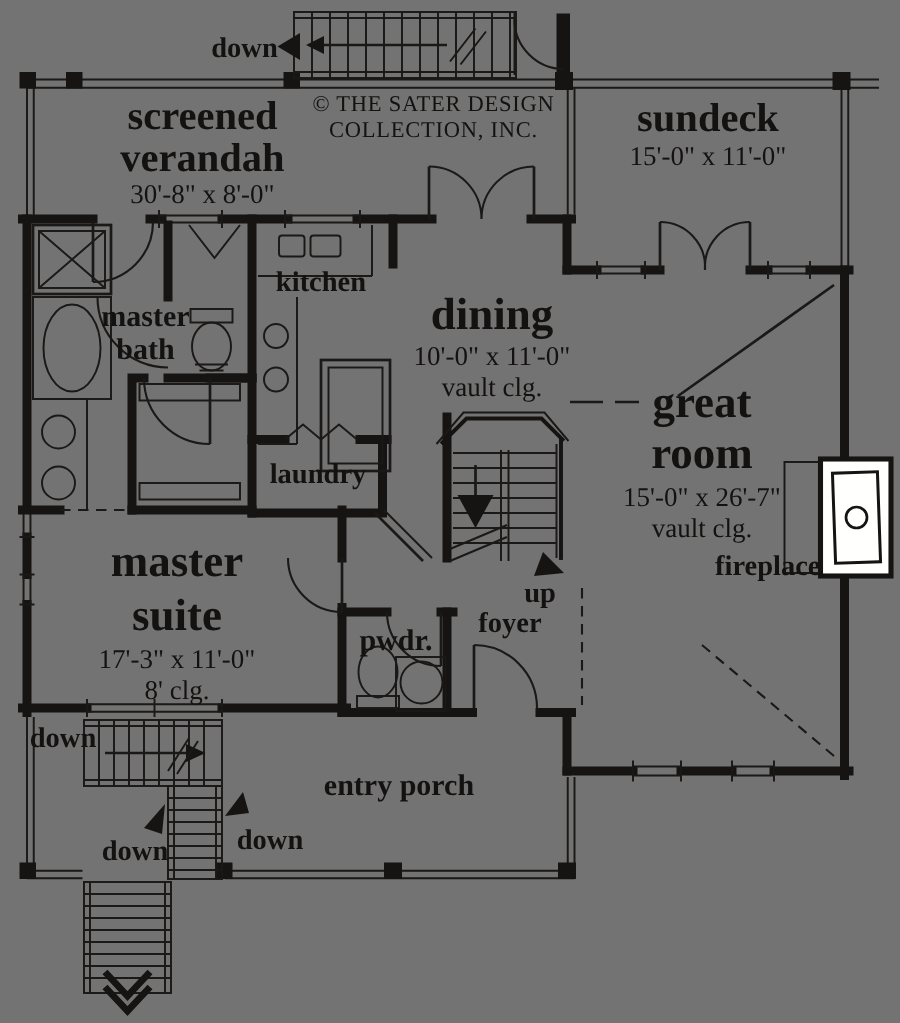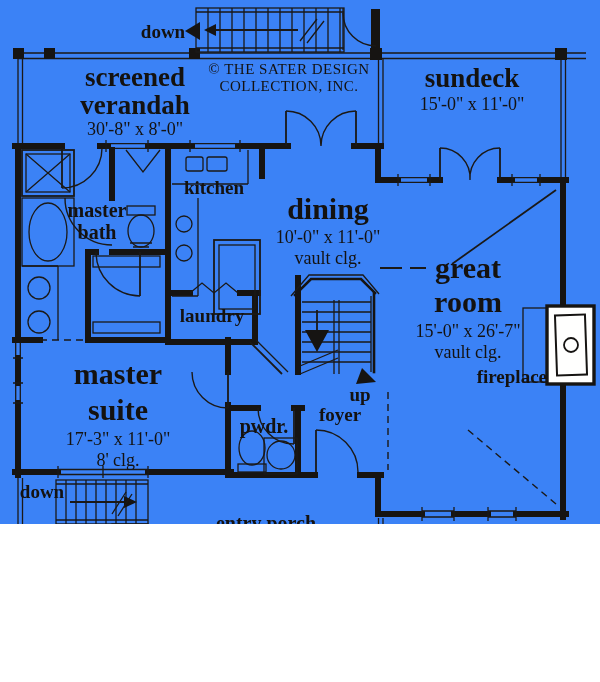--- a/index.html
+++ b/index.html
@@ -1,16 +1,16 @@
 <!DOCTYPE html>
 <html><head>
 <meta charset="utf-8">
 <style>
   html,body{margin:0;padding:0;background:#ffffff;}
-  .plan-wrap{width:600px;height:524px;margin:0 auto;background:#3b82f6;position:relative;overflow:hidden;}
+  .plan-wrap{width:600px;height:682px;margin:0 auto;background:#737373;position:relative;overflow:hidden;}
   svg{display:block;}
   text{font-family:"Liberation Serif","DejaVu Serif",serif;fill:#141210;}
   .room-lg{font-size:30px;font-weight:bold;}
   .room-md{font-size:27px;font-weight:bold;}
   .room-sm{font-size:20px;font-weight:bold;}
   .room-xs{font-size:19px;font-weight:bold;}
   .dim{font-size:18px;}
   .copyright{font-size:15px;letter-spacing:0.5px;}
   .wall{stroke:#161412;stroke-width:6;fill:none;stroke-linecap:square;}
   .wallmed{stroke:#161412;stroke-width:2.6;fill:none;stroke-linecap:square;}

